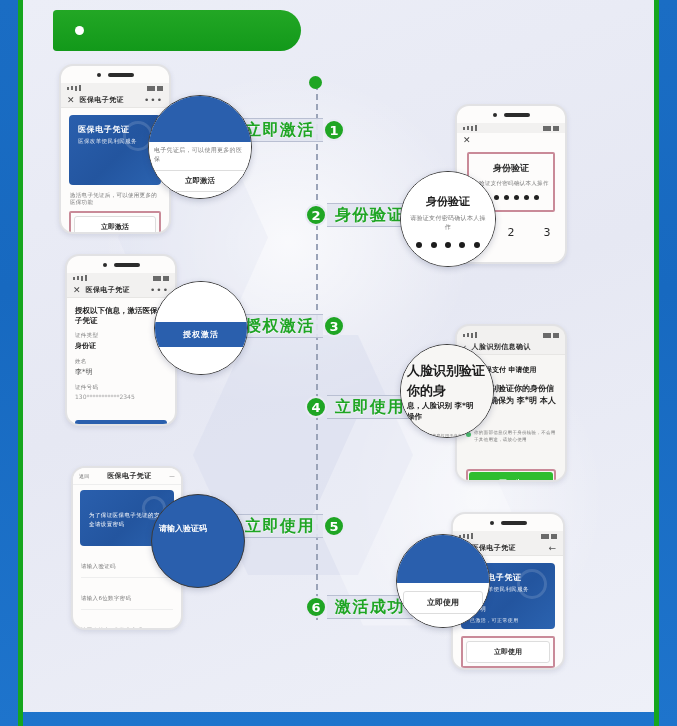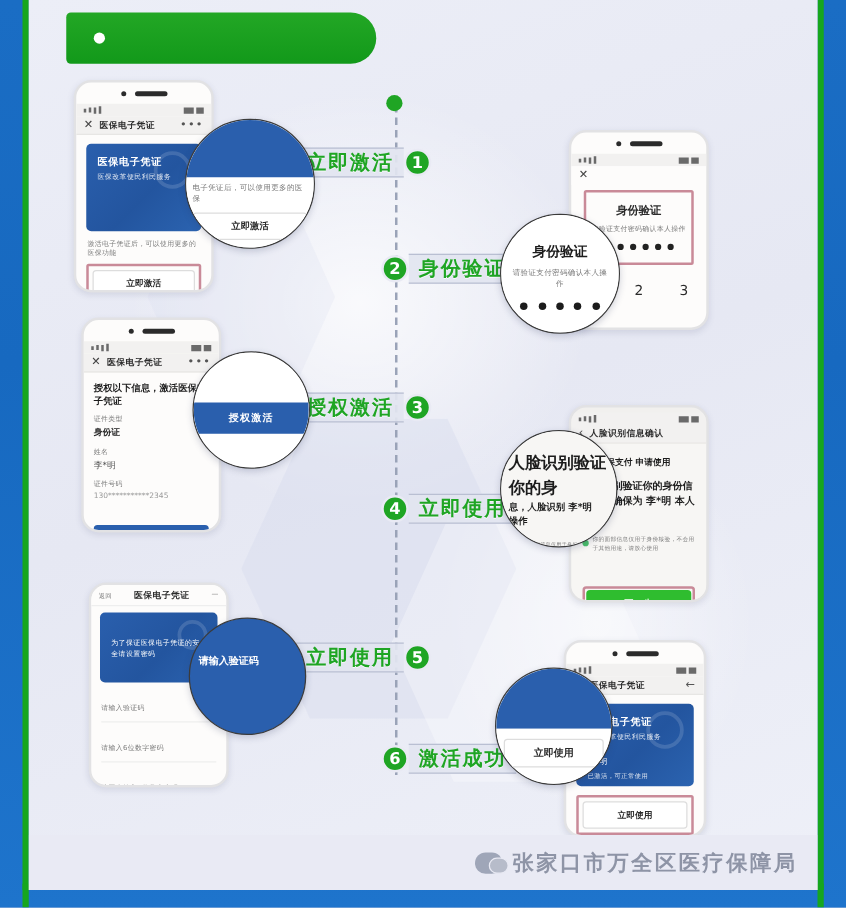--- a/index.html
+++ b/index.html
@@ -489,19 +489,15 @@
 
     <div class="mag" style="left:373px;top:534px;width:94px;height:94px;">
       <div class="inner">
         <div style="height:48px;background:#2a5fad"></div>
         <div style="background:#fff;height:46px;padding:8px 6px">
           <div class="wbtn zh" style="font-size:8px">立即使用</div>
         </div>
       </div>
     </div>
 
-    <div id="footer">
-      <span class="wc"></span>
-      <span class="fname zh">张家口市万全区医疗保障局</span>
-    </div>
 
   </div>
 </div>
 
 </body></html>

